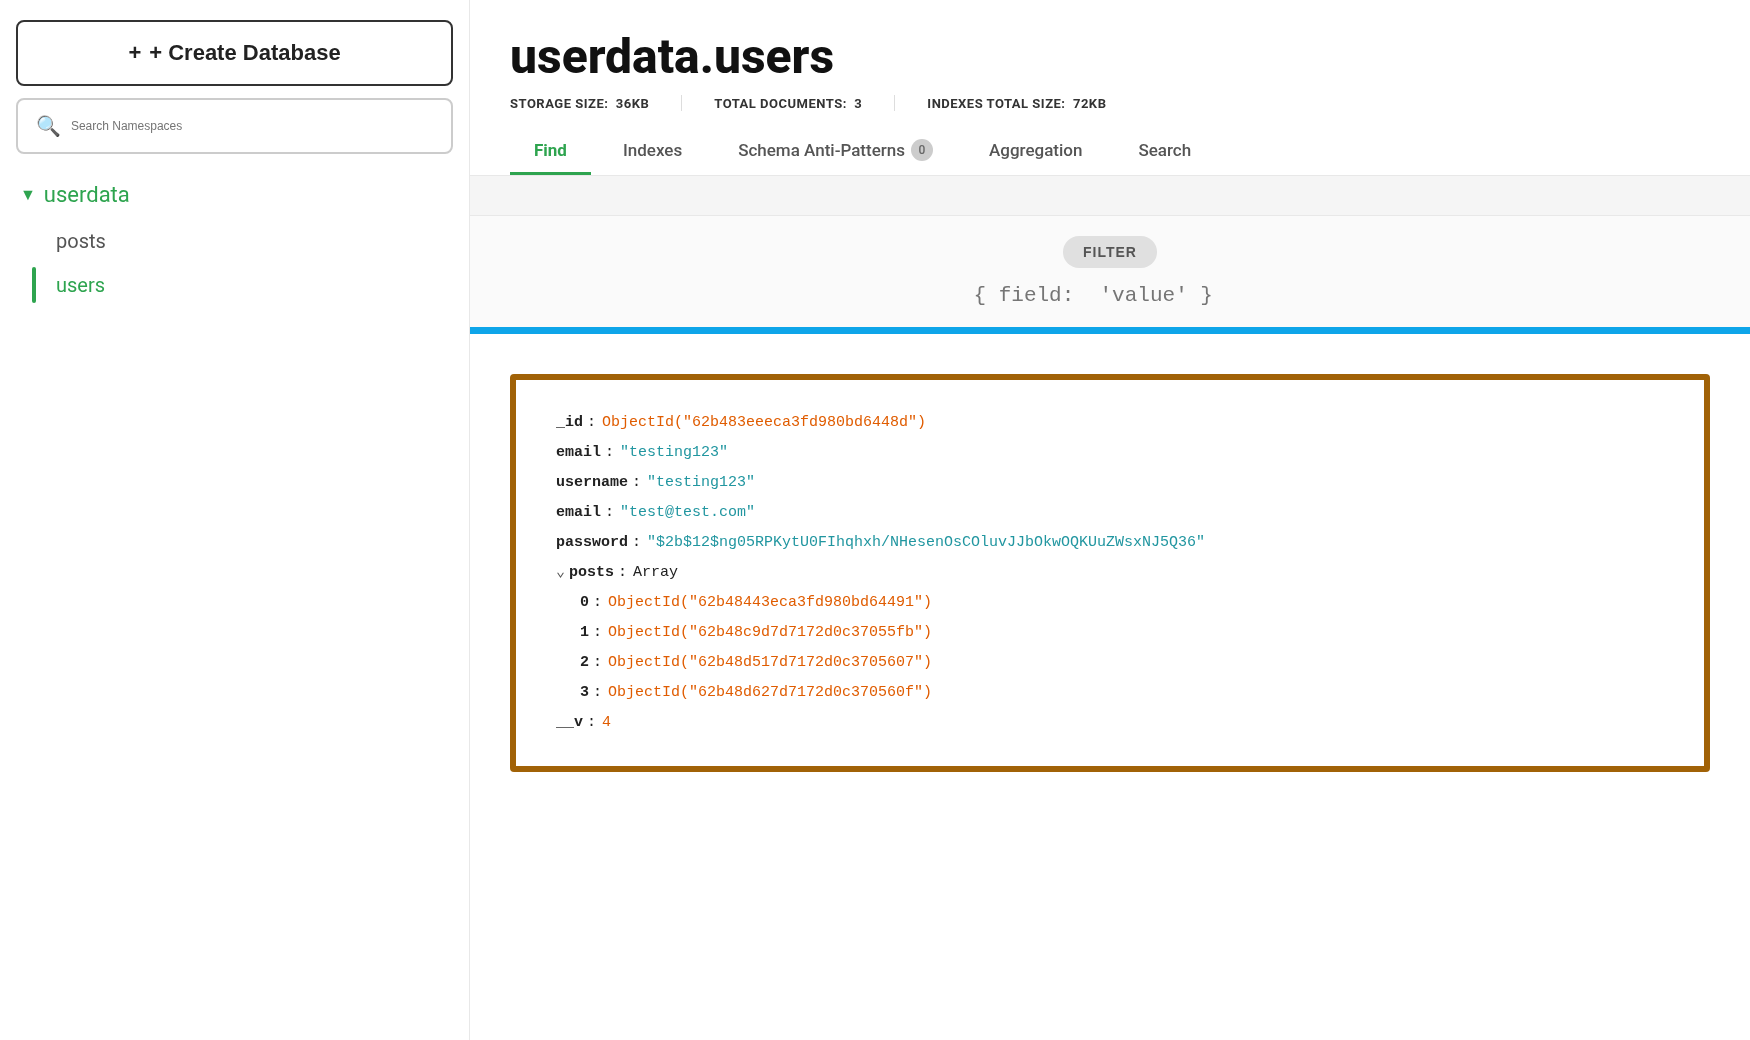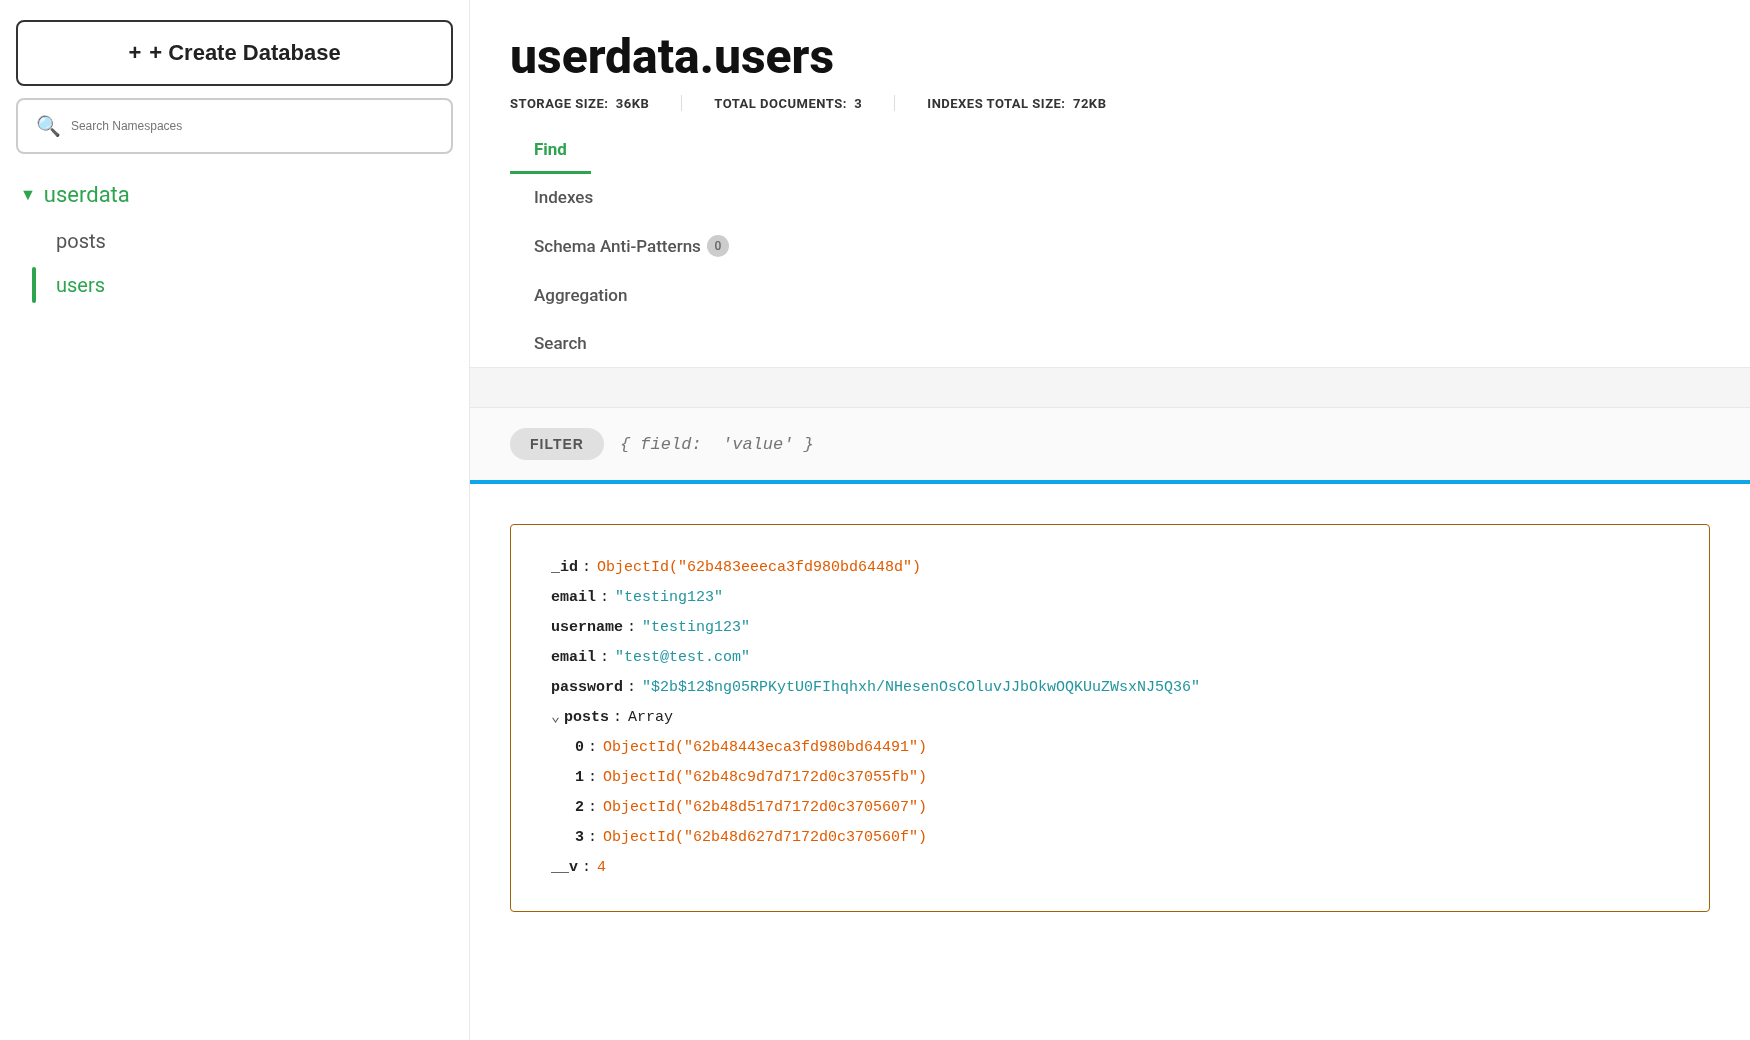--- a/index.html
+++ b/index.html
@@ -148,23 +148,22 @@
       color: #333;
     }
     .stat-divider {
       width: 1px;
       height: 16px;
       background: #ddd;
     }
 
     .tabs-row {
       display: flex;
-      align-items: flex-start;
-      gap: 2px;
-      flex-direction: column;
+      align-items: center;
+      gap: 8px;
     }
     .tab {
       padding: 12px 24px;
       font-size: 17px;
       font-weight: 500;
       color: #555;
       cursor: pointer;
       border-bottom: 3px solid transparent;
       margin-bottom: -1px;
       display: flex;
@@ -186,58 +185,58 @@
       align-items: center;
       justify-content: center;
       font-size: 12px;
     }
 
     
     .filter-bar {
       display: flex;
       align-items: center;
       padding: 20px 40px;
-      border-bottom: 4px solid #0ea5e9;
+      border-bottom: 7px solid #0ea5e9;
       background: #fafafa;
       gap: 16px;
+      flex-direction: column;
     }
     .filter-btn {
       background: #e0e0e0;
       border: none;
       border-radius: 20px;
       padding: 8px 20px;
       font-size: 14px;
       font-weight: 700;
       color: #555;
       cursor: pointer;
       letter-spacing: 1px;
       text-transform: uppercase;
     }
     .filter-input {
-      font-size: 17px;
+      font-size: 21px;
       color: #888;
-      font-style: italic;
       font-family: 'Courier New', monospace;
       border: none;
       background: transparent;
       outline: none;
       flex: 1;
     }
 
     
     .documents-area {
       flex: 1;
       overflow-y: auto;
       padding: 20px 40px 40px 40px;
       background: #fff;
     }
 
     .document-card {
       background: #fff;
-      border: 1px solid #a16207;
+      border: 6px solid #a16207;
       border-radius: 4px;
       padding: 28px 40px;
       font-family: 'Courier New', Courier, monospace;
       font-size: 15px;
       line-height: 2;
       margin-top: 20px;
     }
 
     .doc-line {
       display: flex;

